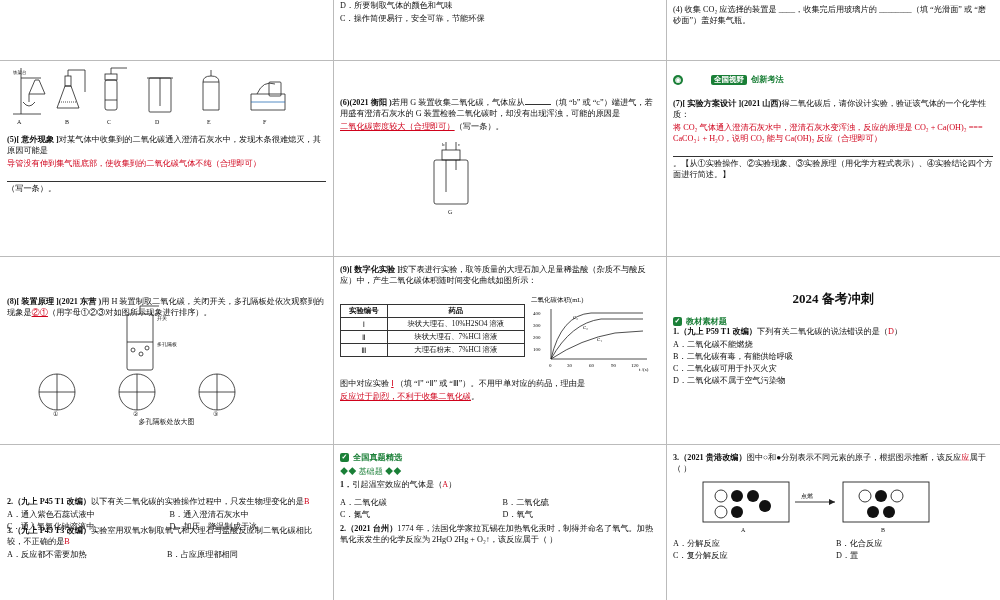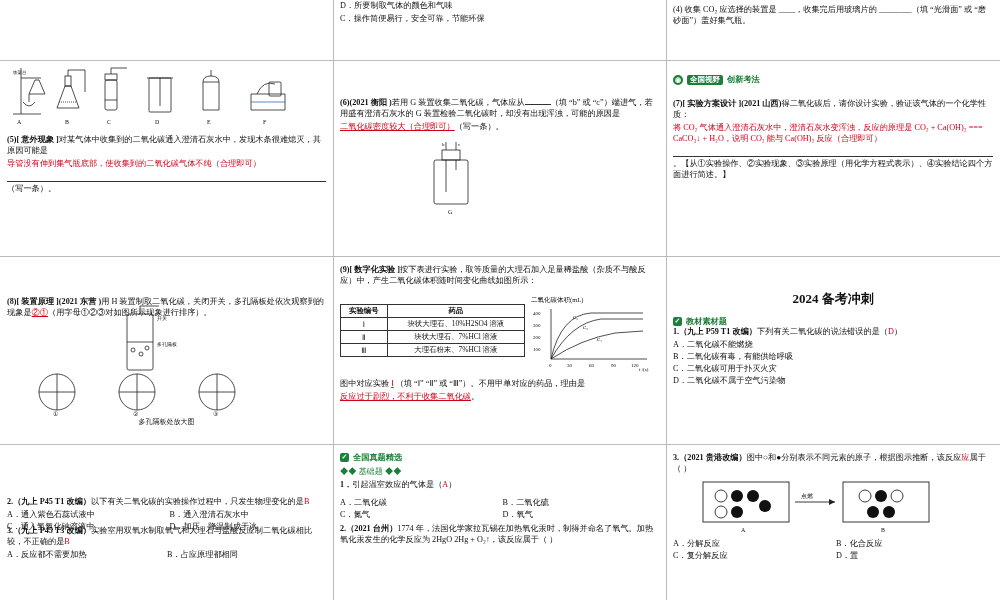--- a/index.html
+++ b/index.html
@@ -27,21 +27,21 @@
   .ul{text-decoration:underline;}
   .ans-red{color:#d0021b;}
   .handw{color:#d0021b;}
   .opts p{margin:0 0 1px 0;}
   .blank{display:inline-block;border-bottom:1px solid #333;min-width:26px;height:8px;}
   .line-full{border-bottom:1px solid #333;height:10px;margin:1px 0;}
 
   .sec-title{display:flex;align-items:center;gap:4px;font-weight:bold;margin-bottom:3px;}
   .chk{display:inline-block;width:9px;height:9px;background:#1a7f37;color:#fff;font-size:7px;line-height:9px;text-align:center;border-radius:2px;}
   .eye{display:inline-block;width:10px;height:10px;border-radius:50%;background:#1a7f37;color:#fff;font-size:7px;line-height:10px;text-align:center;}
-  .tagbox{display:inline-block;background:#1a7f37;color:#fff;padding:0 3px;font-size:7.5px;border-radius:2px;}
+  .tagbox{display:inline-block;background:#1a7f37;color:#fff;padding:0 3px;font-size:7.5px;border-radius:2px;margin-left:24px;}
 
   table.tb{border-collapse:collapse;font-size:7.4px;width:100%;}
   table.tb td,table.tb th{border:1px solid #333;padding:1px 2px;text-align:center;}
 
   svg{display:block;}
   .big-title{font-size:13px;font-weight:bold;text-align:center;margin:20px 0 8px 0;}
   .fig-cap{font-size:7px;text-align:center;}
 </style>
 </head>
 <body>

